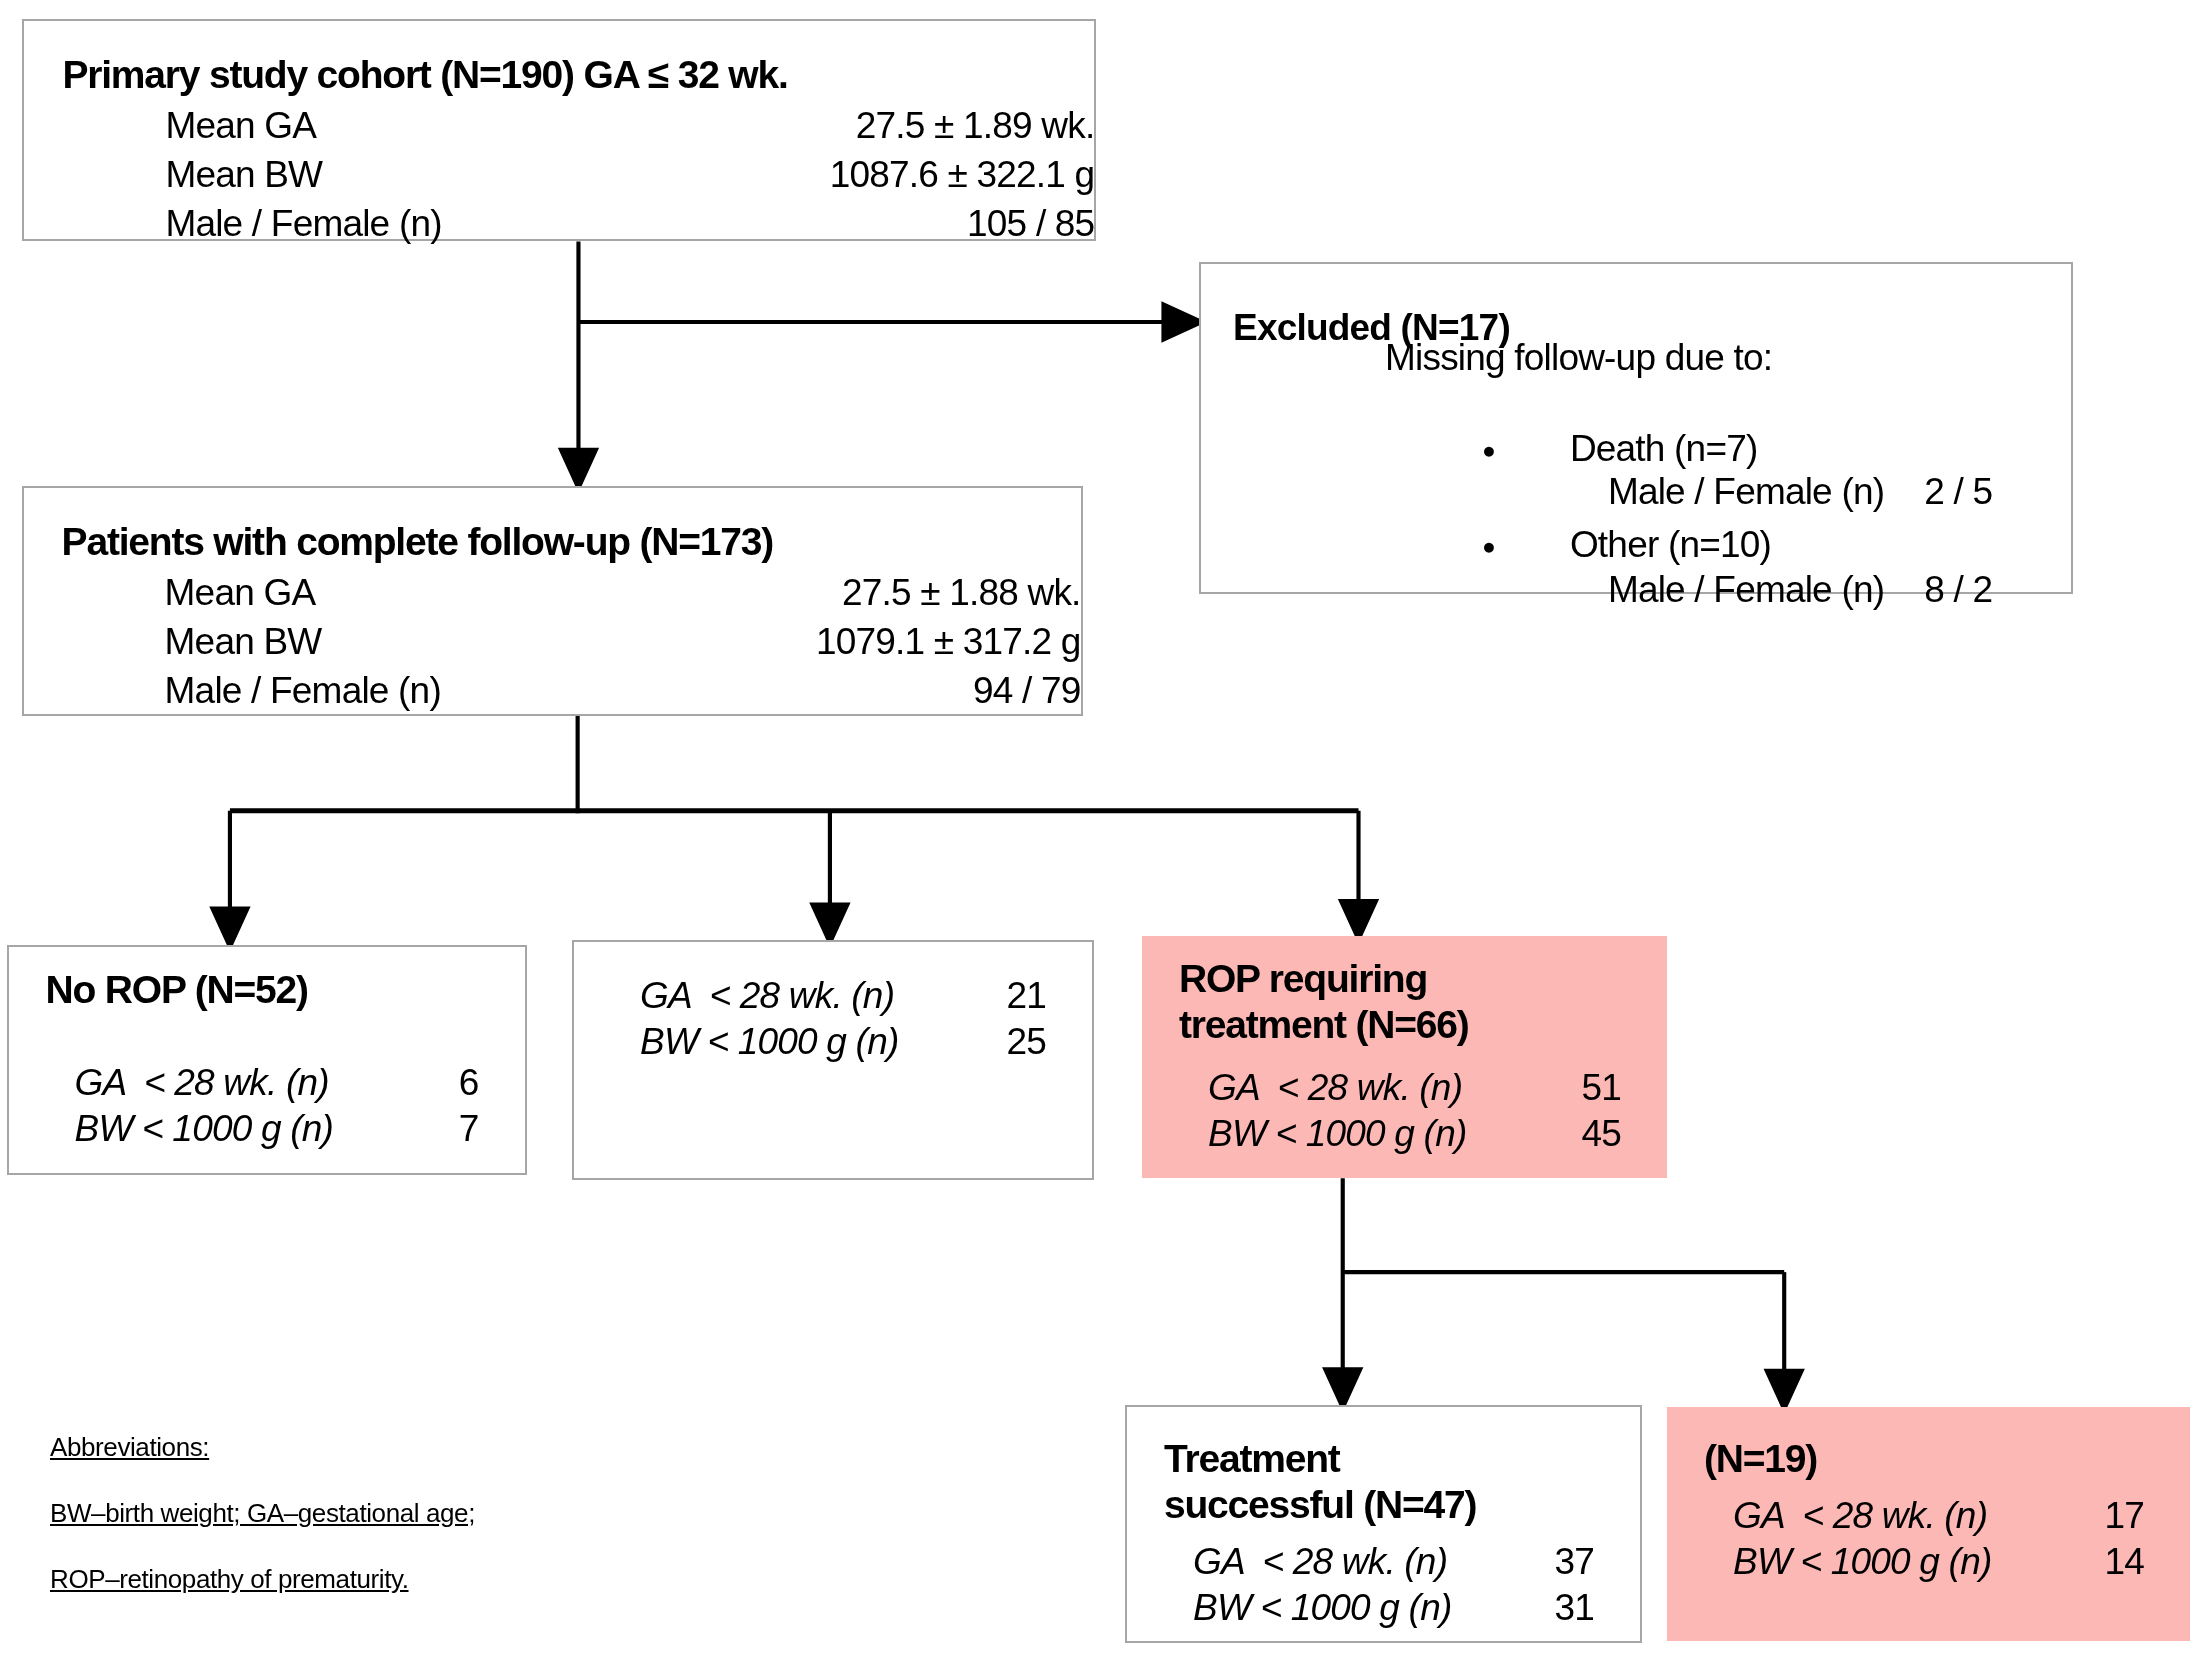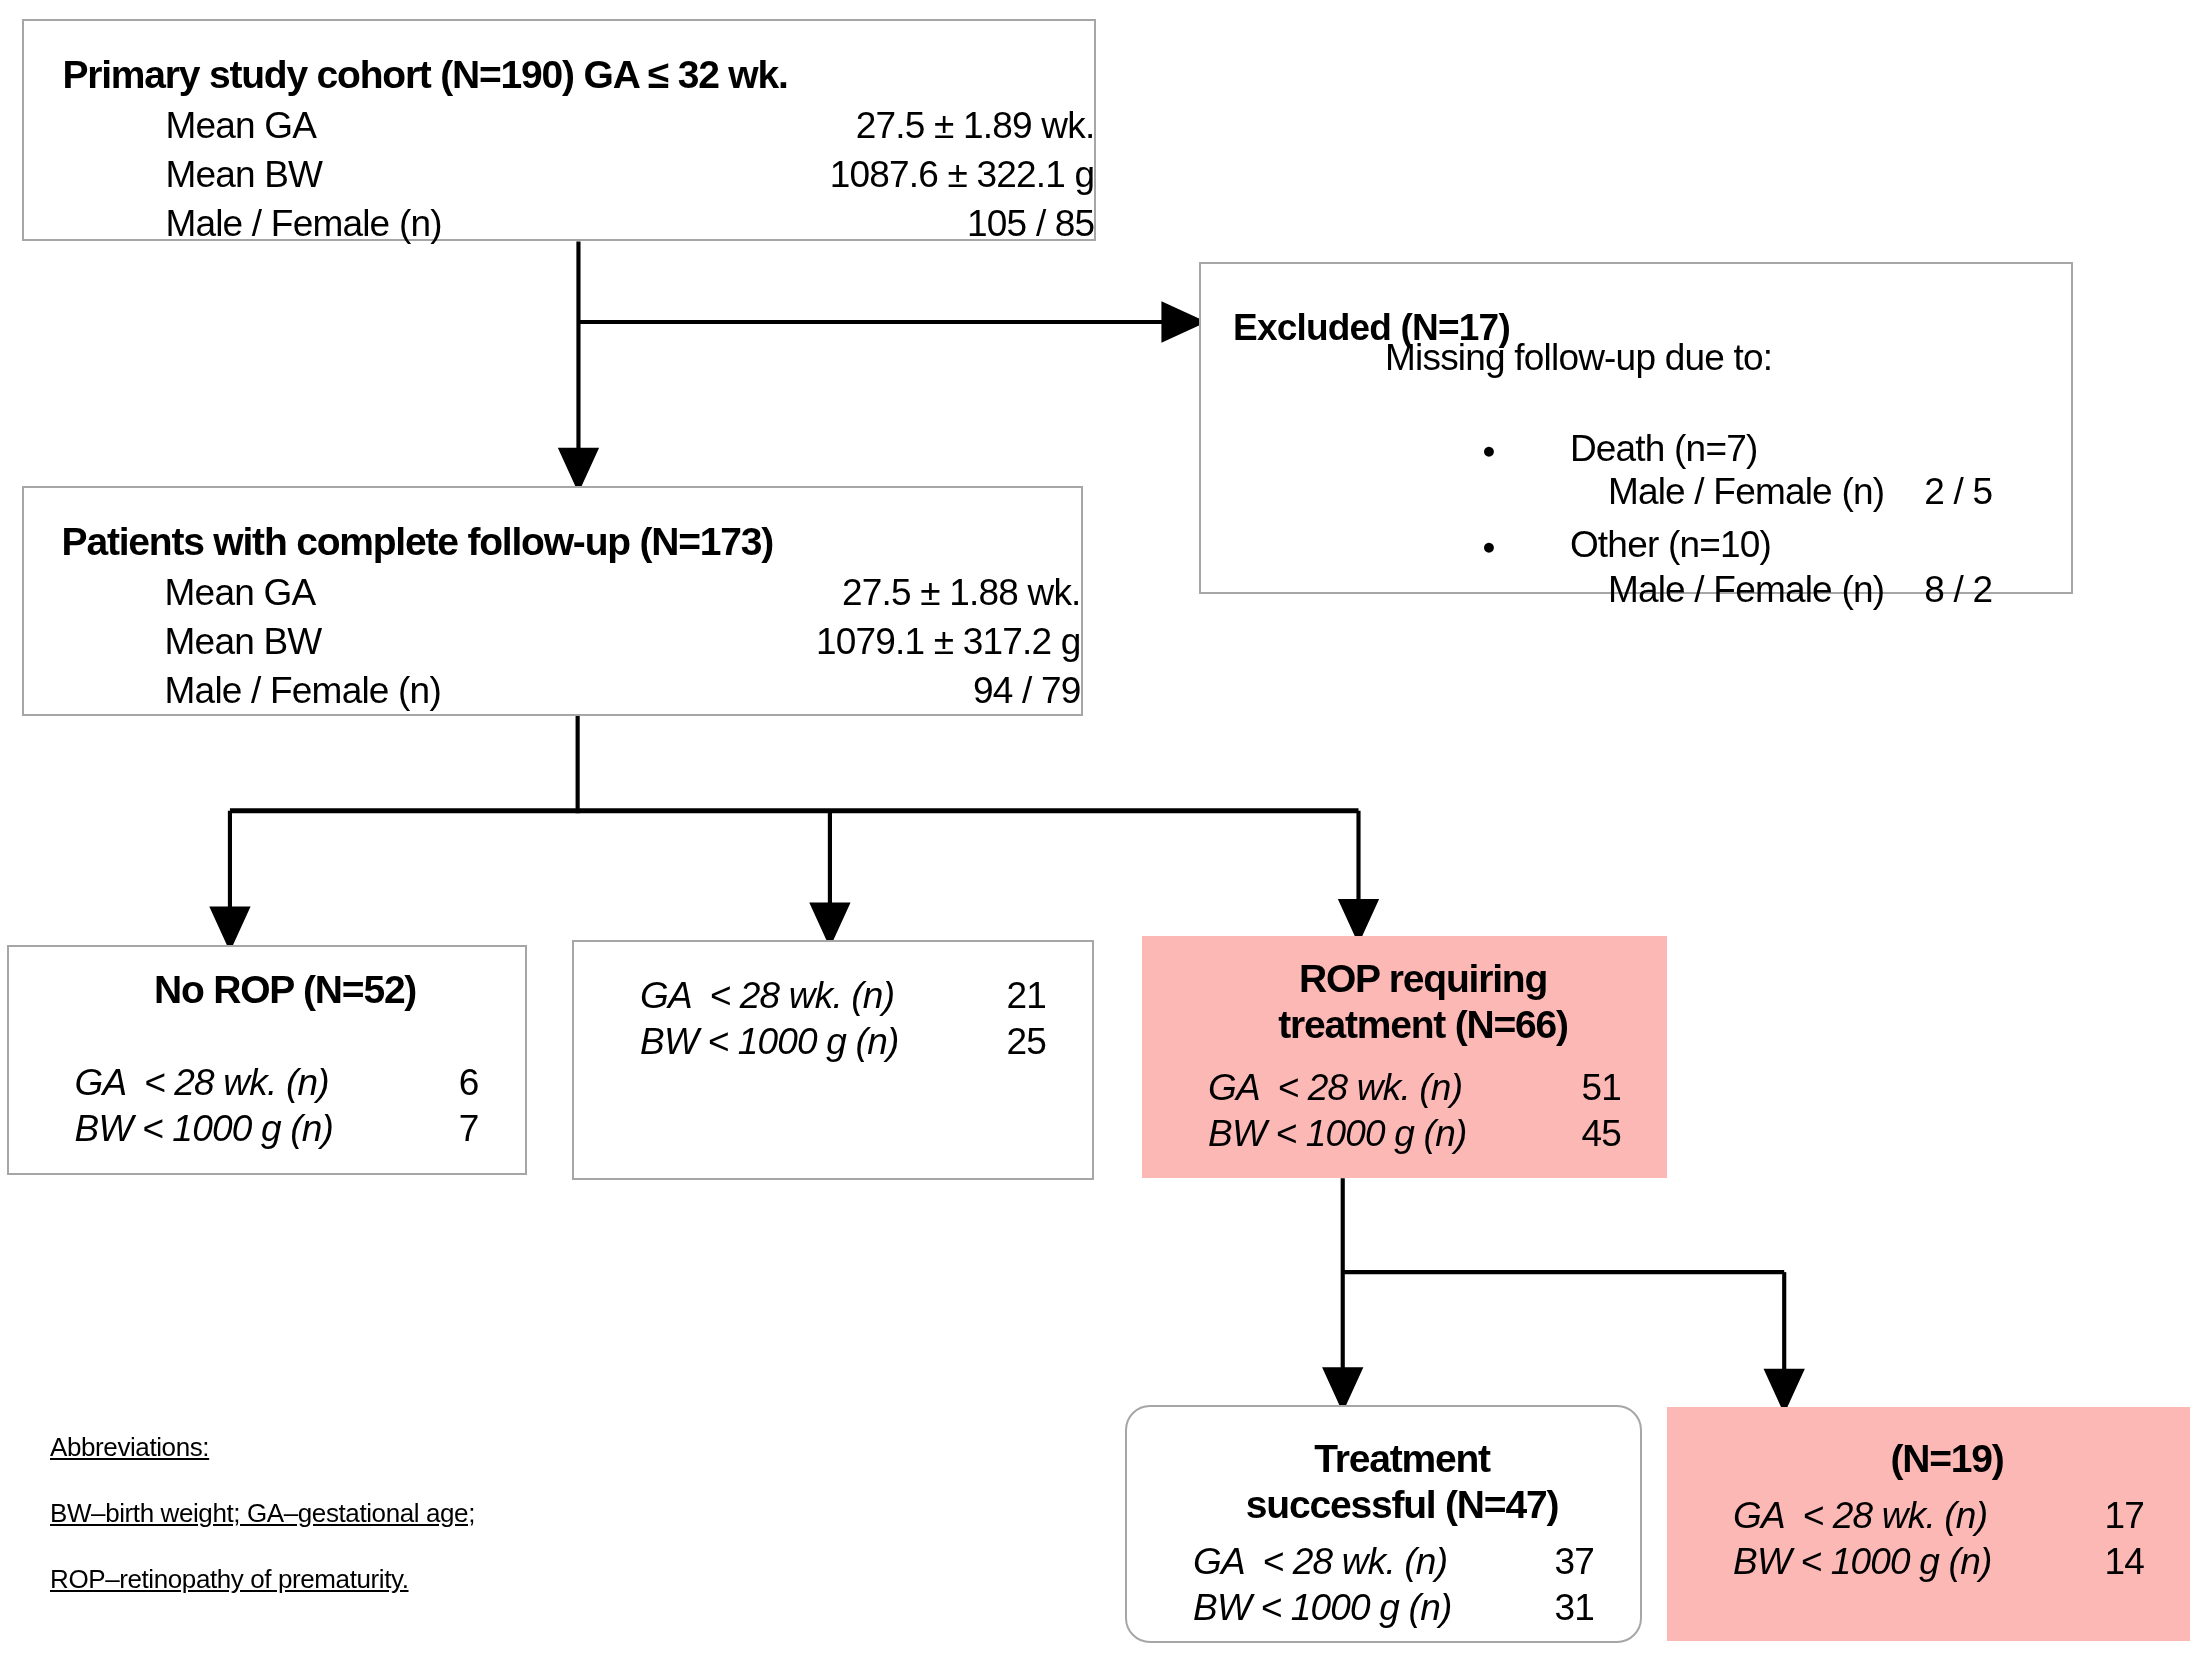--- a/index.html
+++ b/index.html
@@ -48,21 +48,21 @@
   .brow .lbl {
     width: 481px;
     padding-left: 141px;
     box-sizing: border-box;
     white-space: pre;
   }
   .brow .val { flex: 1; text-align: right; white-space: pre; }
 
   
   .sbox { padding-top: 20px; }
-  .sbox .title { margin-left: 37px; text-align: center; }
+  .sbox .title { margin-left: 37px; }
   .srow { display: flex; font-size: 37px; line-height: 46px; }
   .srow .lbl { padding-left: 66px; white-space: pre; font-style: italic; }
   .srow .val { flex: 1; text-align: right; padding-right: 46px; white-space: pre; }
   .rows-norop   { margin-top: 47px; }
   .rows-remit   { margin-top: 10.8px; }
   .rows-requir  { margin-top: 17.4px; }
   .rows-treat   { margin-top: 10.8px; }
   .title-pad    { margin-top: 9px; }
 
   
@@ -211,21 +211,21 @@
         <span class="lbl">GA  &lt; 28 wk. (n)</span>
         <span class="val">51</span>
       </div>
       <div class="srow">
         <span class="lbl">BW &lt; 1000 g (n)</span>
         <span class="val">45</span>
       </div>
     </div>
   </div>
 
-  <div class="box sbox" style="left:1125px; top:1405px; width:517px; height:238px;border-radius:25px;">
+  <div class="box sbox" style="left:1125px; top:1405px; width:517px; height:238px;">
     <div class="title title-pad">
       <span class="tline">Treatment</span>
       <span class="tline">successful (N=47)</span>
     </div>
     <div class="rows-treat">
       <div class="srow">
         <span class="lbl">GA  &lt; 28 wk. (n)</span>
         <span class="val">37</span>
       </div>
       <div class="srow">

